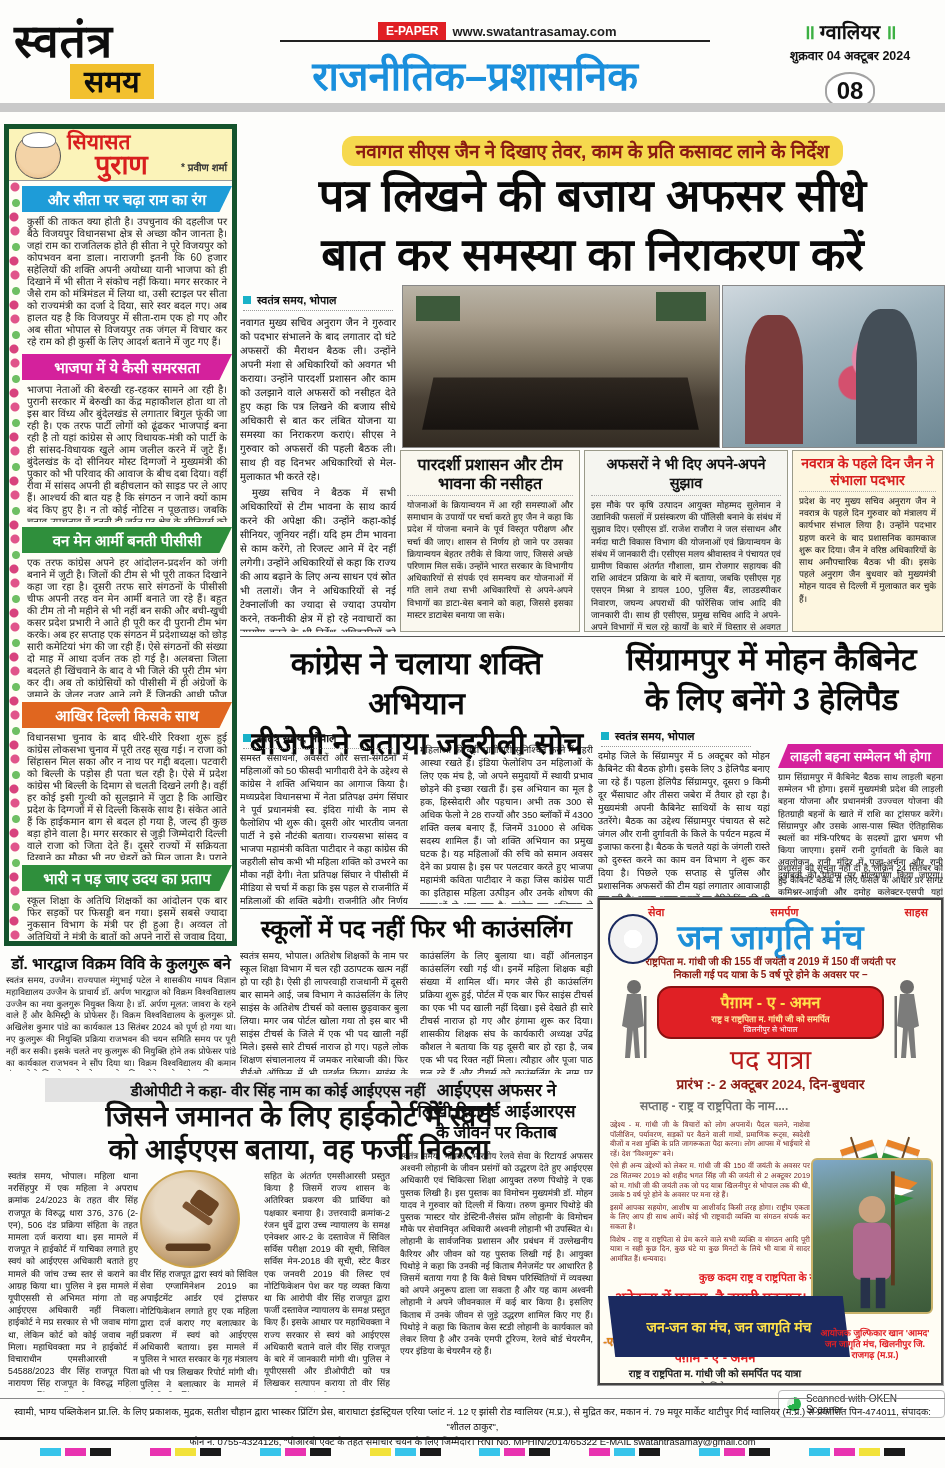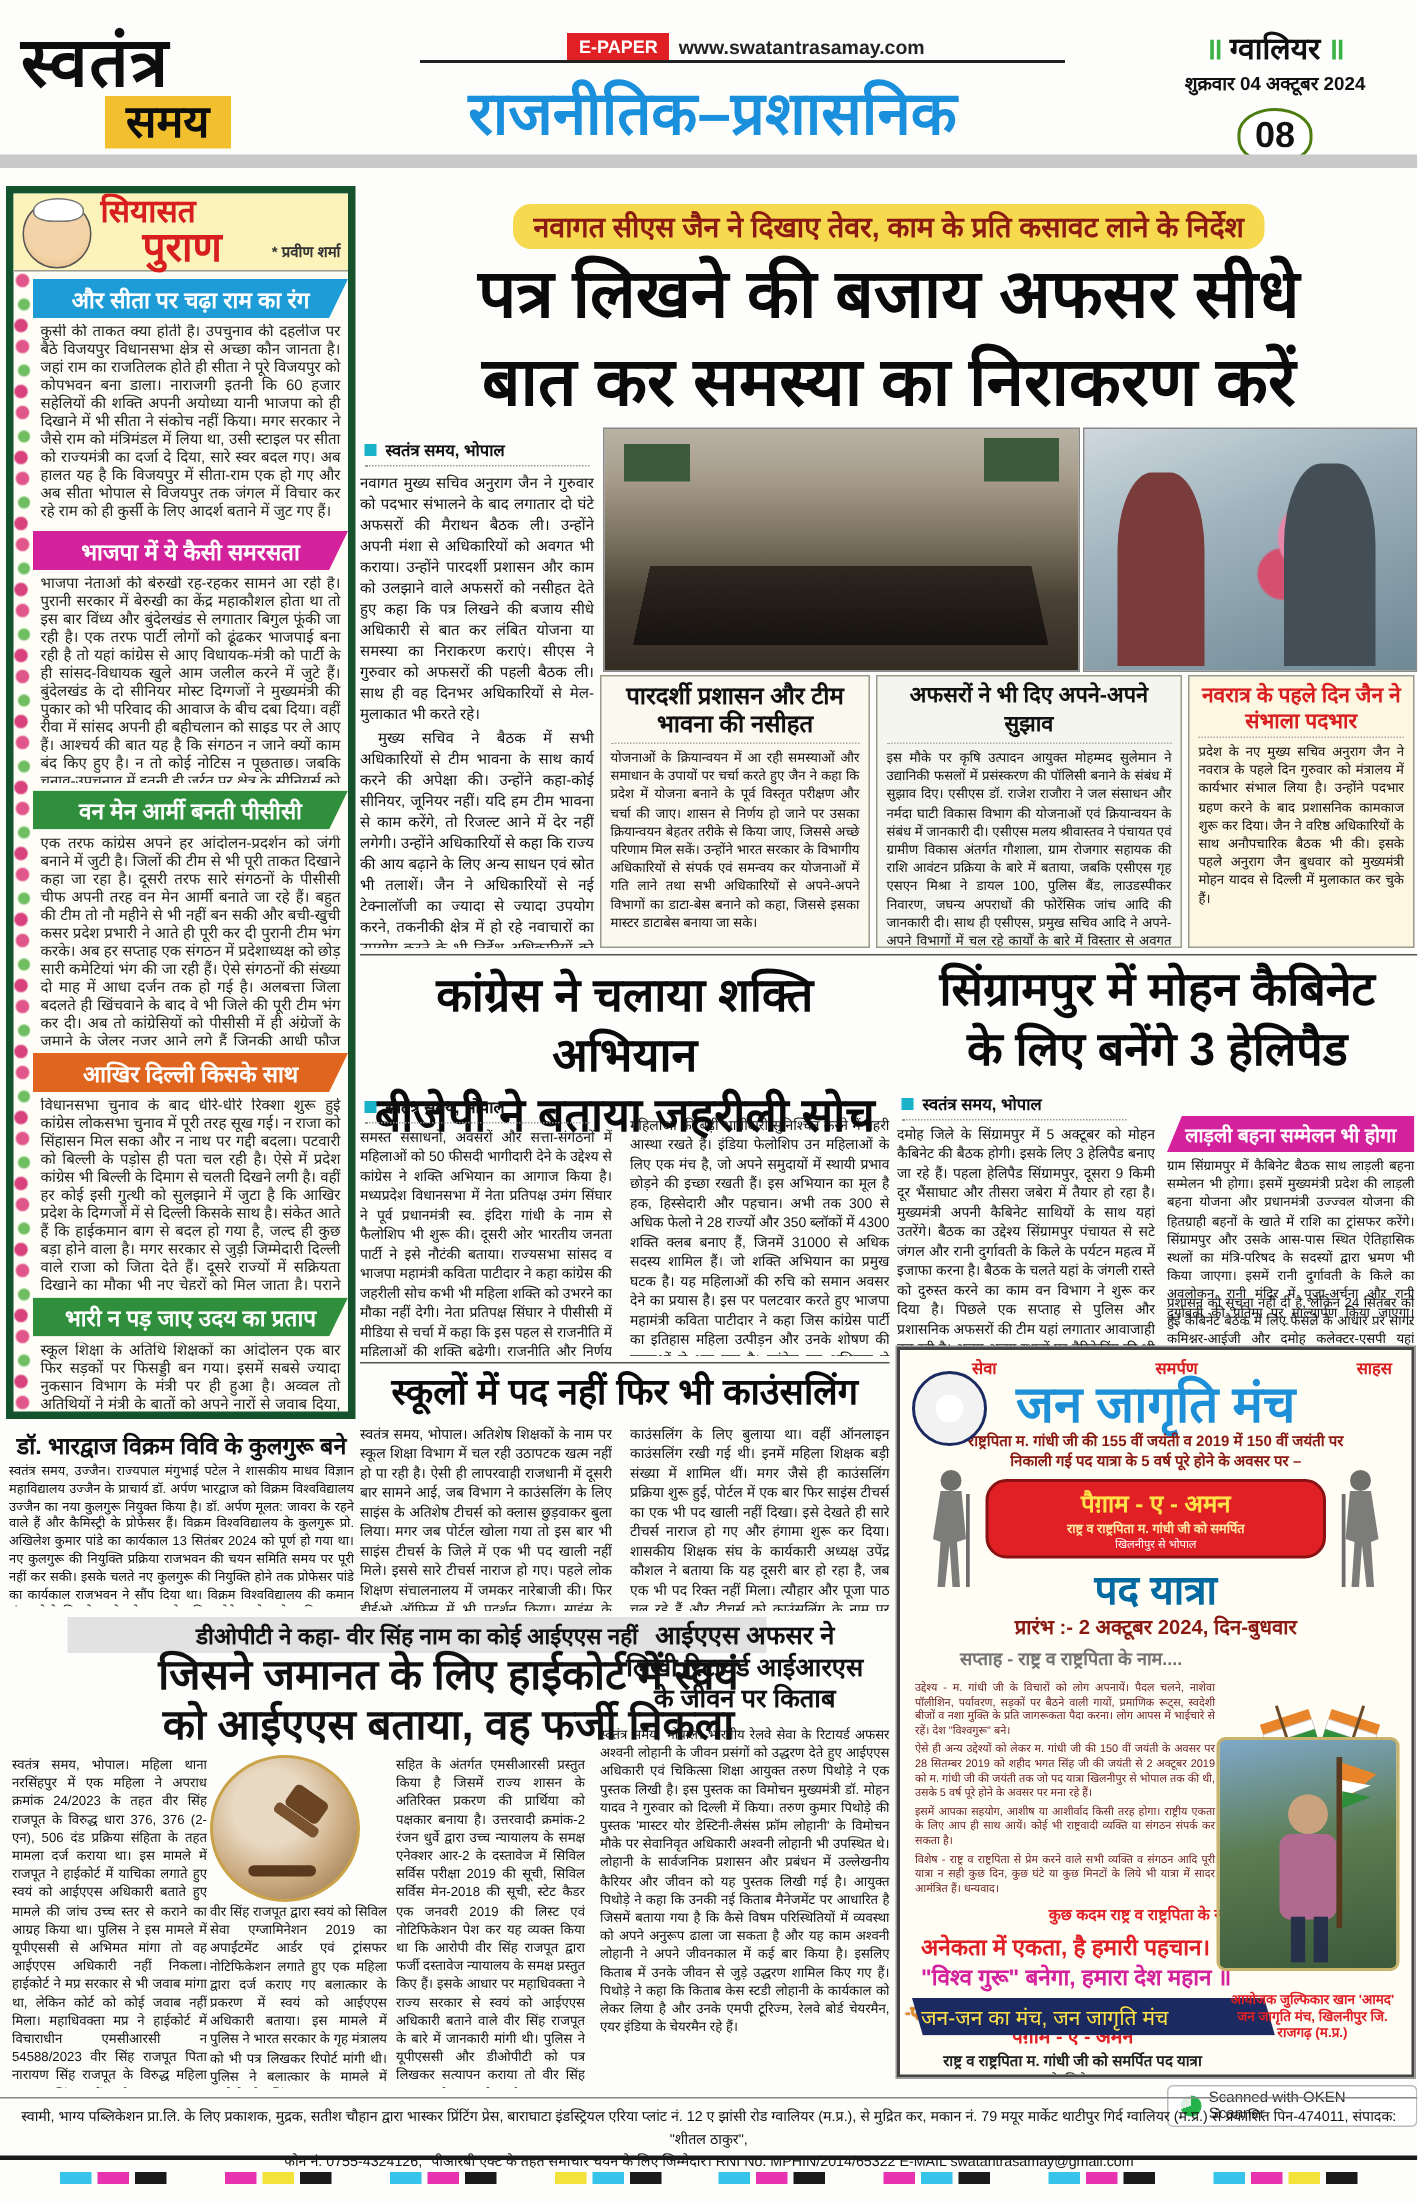--- a/index.html
+++ b/index.html
@@ -14,21 +14,21 @@
   
   .logo1{font-size:46px;font-weight:bold;letter-spacing:1px;color:#0d0d0d;line-height:1;}
   .logo2{background:#f2c02e;color:#0d0d0d;font-size:30px;font-weight:bold;padding:1px 14px;line-height:1.1;}
   .epaper{background:#e02025;color:#fff;font-weight:bold;font-size:12px;padding:2px 8px;}
   .website{font-weight:bold;font-size:13px;color:#222;margin-left:6px;}
   .hdr-rule{height:2px;background:#222;}
   .section-title{color:#1a8fdc;font-size:40px;font-weight:bold;line-height:1;}
   .city{font-size:20px;font-weight:bold;color:#111;}
   .citybar{color:#3cb043;font-weight:bold;font-size:20px;}
   .hdate{font-size:12.5px;font-weight:bold;}
-  .pageno{border:2px solid #4d7c0f;border-radius:50%/45%;font-size:24px;font-weight:bold;
+  .pageno{border:2px solid #a3a3a3;border-radius:50%/45%;font-size:24px;font-weight:bold;
           width:46px;height:34px;line-height:34px;text-align:center;background:#fff;}
   .graybar{background:#c9c9c9;}
 
   
   .kicker{background:#f6d94e;color:#8a1a12;font-weight:bold;font-size:19px;
           padding:2px 14px;border-radius:12px;display:inline-block;}
   .headline-xl{font-size:45px;line-height:59px;font-weight:bold;color:#0a0a0a;}
   .headline-lg{font-size:31px;line-height:40px;font-weight:bold;color:#0a0a0a;}
   .headline-md{font-size:24px;line-height:30px;font-weight:bold;color:#0a0a0a;}
   .byline{font-size:11px;font-weight:bold;}
@@ -68,33 +68,33 @@
 
   
   #ad{border:2px solid #444;outline:1px solid #999;background:#fffdf4;box-sizing:border-box;}
   .ad-toprow{display:flex;justify-content:space-between;color:#d81e1e;font-weight:bold;font-size:11px;padding:4px 13px 0 48px;}
   .ad-title{color:#1e90d8;font-size:34px;font-weight:bold;text-align:center;line-height:36px;}
   .ad-sub{color:#8a1a12;font-weight:bold;font-size:10px;text-align:center;line-height:13px;}
   .ad-redbox{background:#e02025;border-radius:14px;color:#fff;text-align:center;margin:5px auto 0 auto;width:215px;padding:3px 4px;border:2px solid #8a1212;}
   .ad-redbox .l1{color:#ffe24a;font-weight:bold;font-size:16px;}
   .ad-redbox .l2{font-size:8.5px;font-weight:bold;color:#ffe9a0;}
   .ad-redbox .l3{font-size:7.5px;color:#fff;}
-  .ad-padyatra{color:#0369a1;font-size:27px;font-weight:bold;text-align:center;line-height:30px;}
+  .ad-padyatra{color:#b91c1c;font-size:27px;font-weight:normal;text-align:center;line-height:30px;}
   .ad-start{color:#8a1a12;font-size:13.5px;font-weight:bold;text-align:center;}
   .ad-week{color:#737373;font-size:12px;font-weight:bold;padding-left:40px;}
   .ad-small{color:#6b2020;font-size:7.3px;line-height:9.6px;text-align:justify;}
   .ad-red-sm{color:#e02025;font-weight:bold;font-size:10.5px;}
   .ad-slogan1{color:#e02025;font-size:15px;font-weight:bold;}
   .ad-slogan2{color:#d4219c;font-size:15px;font-weight:bold;}
   .ad-from{color:#e08a12;font-weight:bold;font-size:11px;text-shadow:0 0 1px #a33;}
   .ad-paigam{color:#e02025;font-weight:bold;font-size:13px;}
   .ad-dedic{font-size:10px;color:#222;font-weight:bold;}
   .ad-satya{font-size:9.5px;color:#222;}
-  .ad-navy{background:#1b2a60;color:#ffe24a;font-weight:normal;font-size:14px;text-align:left;
-           padding:3px 6px;clip-path:polygon(0 0,97% 0,100% 100%,3% 100%);}
+  .ad-navy{background:#1b2a60;color:#ffe24a;font-weight:bold;font-size:14px;text-align:center;
+           padding:21px 6px;clip-path:polygon(0 0,97% 0,100% 100%,3% 100%);}
   .gandhi{width:40px;height:86px;opacity:.85;}
   .adlogo{width:46px;height:46px;border-radius:50%;border:2px solid #1b2a60;
           background:radial-gradient(circle,#ffffff 28%,#f2f2f2 29%),
           conic-gradient(#e8842a 0 33%,#ffffff 33% 66%,#2f8f3c 66%);}
   .flagimg{width:86px;height:54px;}
   .orgphoto{background:linear-gradient(170deg,#7fa8c9 0%,#5c7d52 45%,#3c5a3a 100%);border:2px solid #c9b26a;border-radius:6px;}
   .orgtext{color:#e02025;font-weight:bold;font-size:9px;line-height:11px;text-align:center;}
   .oken{background:#fff;border:1px solid #bbb;border-radius:4px;font-size:10px;color:#333;
         display:flex;align-items:center;gap:5px;padding:2px 8px;}
   .okenicon{width:14px;height:14px;border-radius:50%;background:conic-gradient(#24b24a 0 70%,#dfeee2 70%);}

